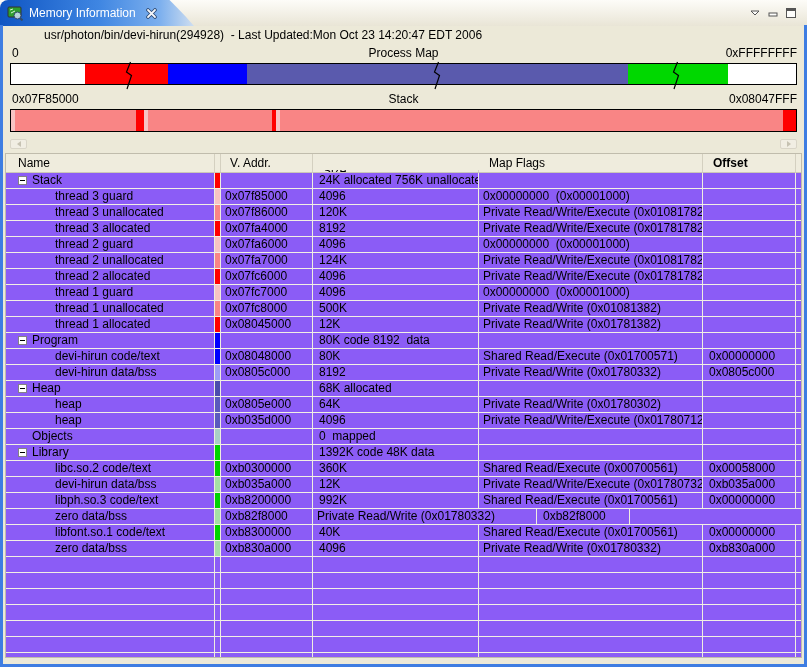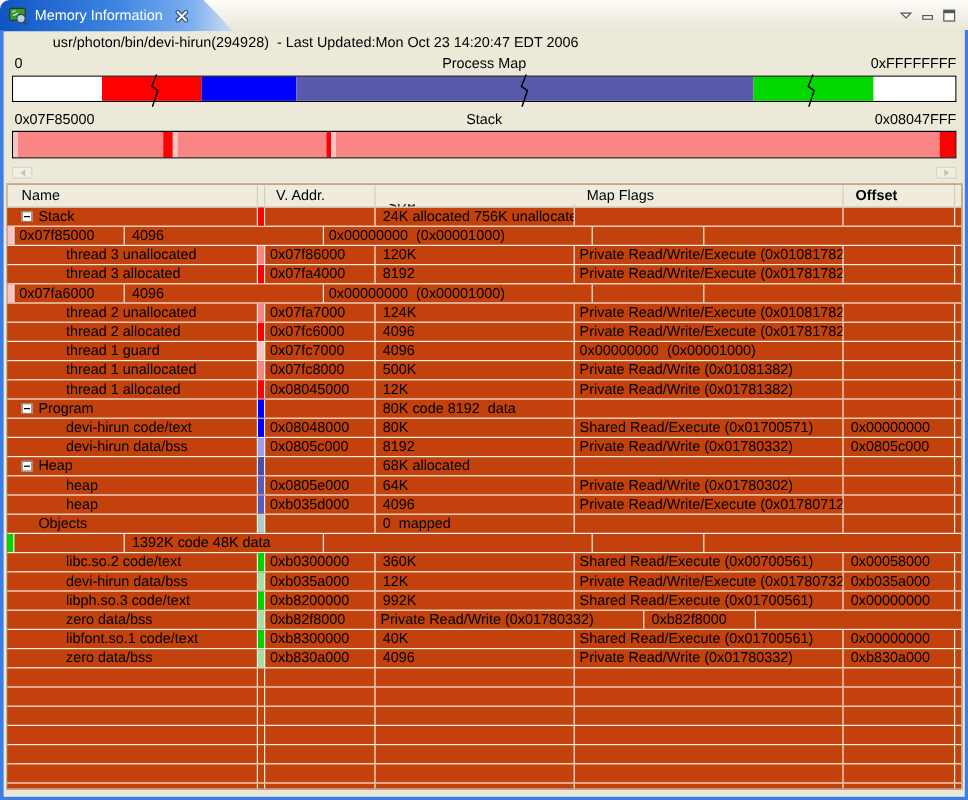--- a/index.html
+++ b/index.html
@@ -46,21 +46,21 @@
   
   .sbtn{position:absolute;top:139px;width:17px;height:10px;background:#f1eee3;
         border:1px solid #d9d5c7;border-radius:2px;box-sizing:border-box;
         display:flex;align-items:center;justify-content:center;}
   .sbtn-l{left:10px;} .sbtn-r{left:780px;}
   .tri{width:0;height:0;border-top:3px solid transparent;border-bottom:3px solid transparent;}
   .tri-l{border-right:4px solid #c6c2b2;} .tri-r{border-left:4px solid #c6c2b2;}
 
   
   .tablewrap{position:absolute;left:5px;top:153px;width:797px;height:505px;
-             background:#c2410c;border:1px solid #c0bcac;box-sizing:border-box;
+             background:#8b5cf6;border:1px solid #c0bcac;box-sizing:border-box;
              overflow:hidden;font-size:12px;color:#000;}
   .hrow{display:flex;height:19px;background:#efecdd;border-bottom:1px solid #ccc8b8;box-sizing:border-box;}
   .hcell{display:flex;align-items:center;box-sizing:border-box;border-right:1px solid #d4d0c0;white-space:pre;overflow:hidden;}
   .trow{display:flex;height:16px;border-bottom:1px solid #f2f0e4;box-sizing:border-box;}
   .cell{box-sizing:border-box;border-right:1px solid #efede0;white-space:pre;overflow:hidden;
         line-height:15px;}
   .c-name{width:209px;position:relative;}
   .c-color{width:6px;padding:0!important;}
   .c-vaddr{width:92px;padding-left:4px;}
   .c-size{width:166px;padding-left:6px;}
@@ -186,20 +186,21 @@
         <div class="trow">
           <div class="cell c-name"><div class="minusbox"></div><div class="rowlabel lvl0">Stack</div></div>
           <div class="cell c-color" style="background: rgb(255, 0, 0);"></div>
           <div class="cell c-vaddr"></div>
           <div class="cell c-size">24K allocated 756K unallocated</div>
           <div class="cell c-flags"></div>
           <div class="cell c-offset"></div>
           <div class="cell c-fill"></div>
         </div>
         <div class="trow">
+          <div class="cell c-name"><div class="rowlabel lvl1">thread 3 guard</div></div>
           <div class="cell c-color" style="background: rgb(247, 195, 195);"></div>
           <div class="cell c-vaddr">0x07f85000</div>
           <div class="cell c-size">4096</div>
           <div class="cell c-flags">0x00000000  (0x00001000)</div>
           <div class="cell c-offset"></div>
           <div class="cell c-fill"></div>
         </div>
         <div class="trow">
           <div class="cell c-name"><div class="rowlabel lvl1">thread 3 unallocated</div></div>
           <div class="cell c-color" style="background: rgb(249, 133, 133);"></div>
@@ -212,20 +213,21 @@
         <div class="trow">
           <div class="cell c-name"><div class="rowlabel lvl1">thread 3 allocated</div></div>
           <div class="cell c-color" style="background: rgb(255, 0, 0);"></div>
           <div class="cell c-vaddr">0x07fa4000</div>
           <div class="cell c-size">8192</div>
           <div class="cell c-flags">Private Read/Write/Execute (0x01781782)</div>
           <div class="cell c-offset"></div>
           <div class="cell c-fill"></div>
         </div>
         <div class="trow">
+          <div class="cell c-name"><div class="rowlabel lvl1">thread 2 guard</div></div>
           <div class="cell c-color" style="background: rgb(247, 195, 195);"></div>
           <div class="cell c-vaddr">0x07fa6000</div>
           <div class="cell c-size">4096</div>
           <div class="cell c-flags">0x00000000  (0x00001000)</div>
           <div class="cell c-offset"></div>
           <div class="cell c-fill"></div>
         </div>
         <div class="trow">
           <div class="cell c-name"><div class="rowlabel lvl1">thread 2 unallocated</div></div>
           <div class="cell c-color" style="background: rgb(249, 133, 133);"></div>
@@ -328,20 +330,21 @@
         <div class="trow">
           <div class="cell c-name"><div class="rowlabel lvl0">Objects</div></div>
           <div class="cell c-color" style="background: rgb(169, 207, 198);"></div>
           <div class="cell c-vaddr"></div>
           <div class="cell c-size">0  mapped</div>
           <div class="cell c-flags"></div>
           <div class="cell c-offset"></div>
           <div class="cell c-fill"></div>
         </div>
         <div class="trow">
+          <div class="cell c-name"><div class="minusbox"></div><div class="rowlabel lvl0">Library</div></div>
           <div class="cell c-color" style="background: rgb(0, 212, 0);"></div>
           <div class="cell c-vaddr"></div>
           <div class="cell c-size">1392K code 48K data</div>
           <div class="cell c-flags"></div>
           <div class="cell c-offset"></div>
           <div class="cell c-fill"></div>
         </div>
         <div class="trow">
           <div class="cell c-name"><div class="rowlabel lvl1">libc.so.2 code/text</div></div>
           <div class="cell c-color" style="background: rgb(0, 212, 0);"></div>

